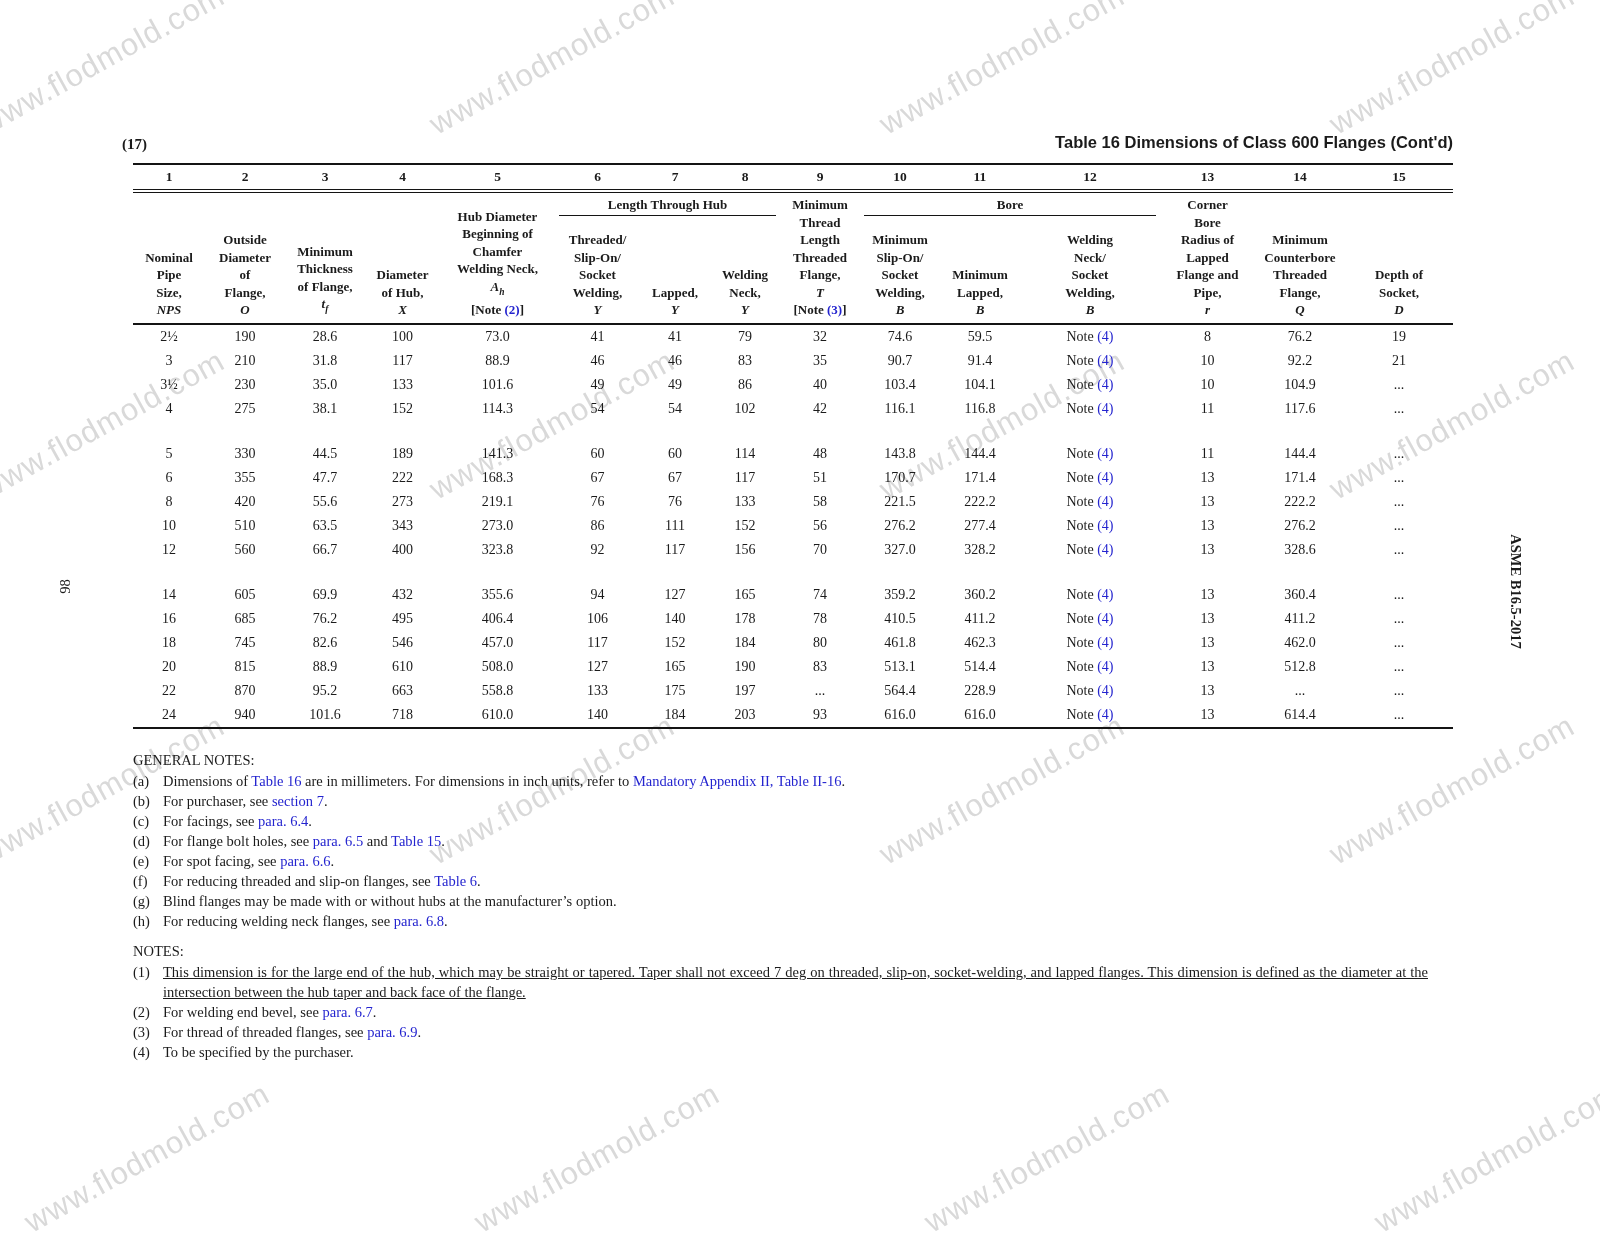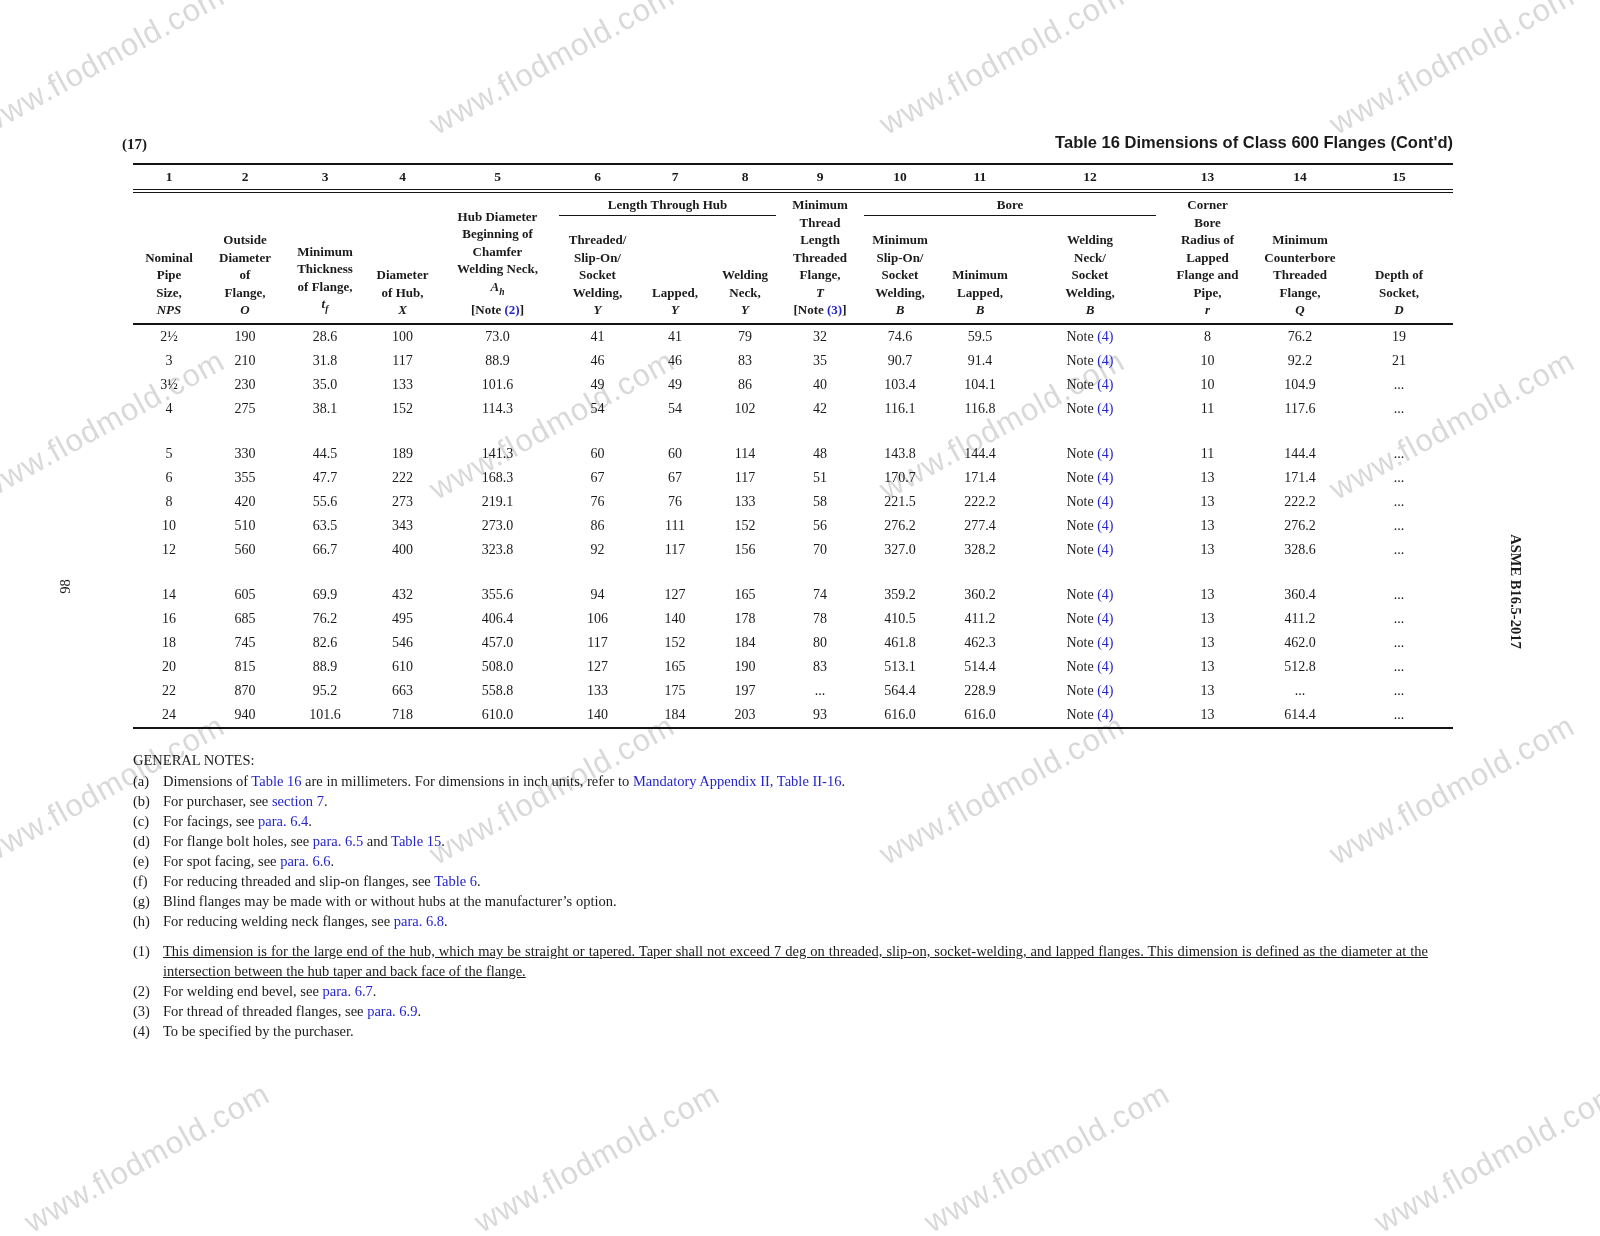--- a/index.html
+++ b/index.html
@@ -523,20 +523,21 @@
         <div class="note-line">
           <span class="nlabel">(g)</span>
           <span class="ntext"><span>Blind flanges may be made with or without hubs at the manufacturer’s option.</span></span>
         </div>
         <div class="note-line">
           <span class="nlabel">(h)</span>
           <span class="ntext"><span>For reducing welding neck flanges, see </span><span class="link">para. 6.8</span><span>.</span></span>
         </div>
       </div>
     <div class="notes-gap"></div>
+    <div class="notes-heading">NOTES:</div>
     <div id="n-items">
         <div class="note-line">
           <span class="nlabel">(1)</span>
           <span class="ntext just"><span>This dimension is for the large end of the hub, which may be straight or tapered. Taper shall not exceed 7 deg on threaded, slip-on, socket-welding, and lapped flanges. This dimension is defined as the diameter at the intersection between the hub taper and back face of the flange.</span></span>
         </div>
         <div class="note-line">
           <span class="nlabel">(2)</span>
           <span class="ntext"><span>For welding end bevel, see </span><span class="link">para. 6.7</span><span>.</span></span>
         </div>
         <div class="note-line">

